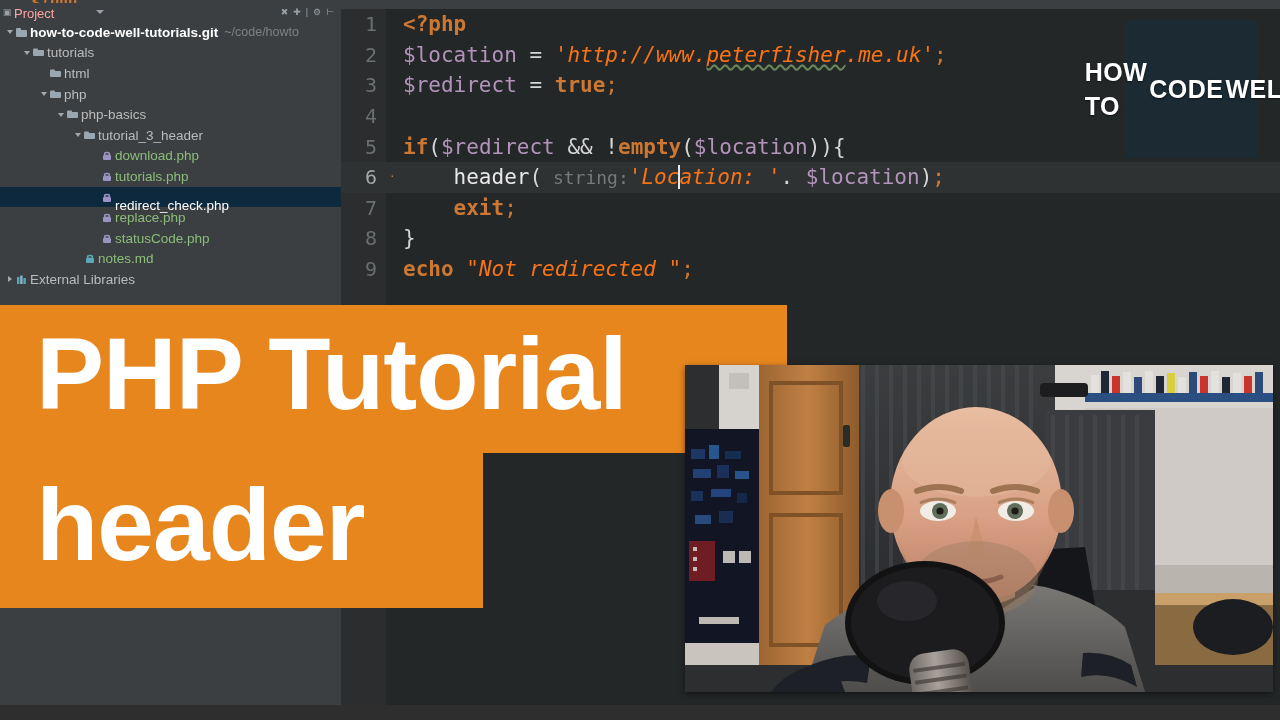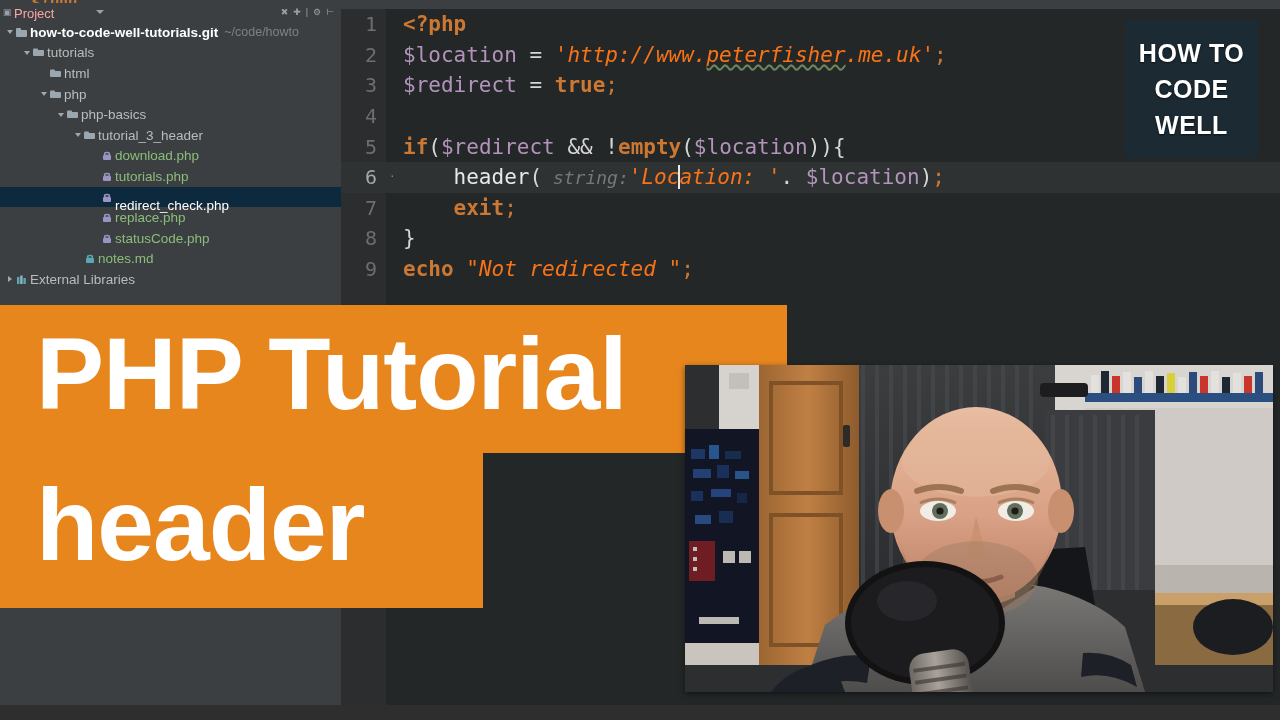--- a/index.html
+++ b/index.html
@@ -154,40 +154,40 @@
     width: 4px; height: 8px;
     color: #cc7832; font-size: 11px; line-height: 8px;
   }
 
   
   .t-kw   { color: #cc7832; font-weight: bold; }
   .t-var  { color: #b294bb; }
   .t-str  { color: #f97316; font-style: italic; }
   .t-op   { color: #d6d6d6; }
   .t-fn   { color: #e8e8e8; }
-  .t-hint { color: #787878; font-size: 18px; font-style: italic; }
+  .t-hint { color: #787878; font-size: 18px; }
   .t-pun  { color: #d6d6d6; }
   .t-semi { color: #cc7832; }
   .spell {
     text-decoration: underline wavy #6a8759;
     text-decoration-skip-ink: none;
   }
   .caret {
     display: inline-block;
     width: 0; border-left: 2px solid #e8e8e8;
     height: 24px; vertical-align: -5px;
     margin: 0 -1px;
   }
 
   
   #logo {
     position: absolute; left: 1125px; top: 20px;
     width: 133px; height: 138px;
     background: #1b2a33;
-    display: flex; flex-direction: column;
+    display: flex; 
     align-items: center; justify-content: center;
     gap: 2px;
   }
   #logo .lg-line {
     color: #ffffff;
     font-family: "Liberation Sans", sans-serif;
     font-weight: bold;
     font-size: 25px;
     letter-spacing: 0.5px;
     line-height: 34px;

